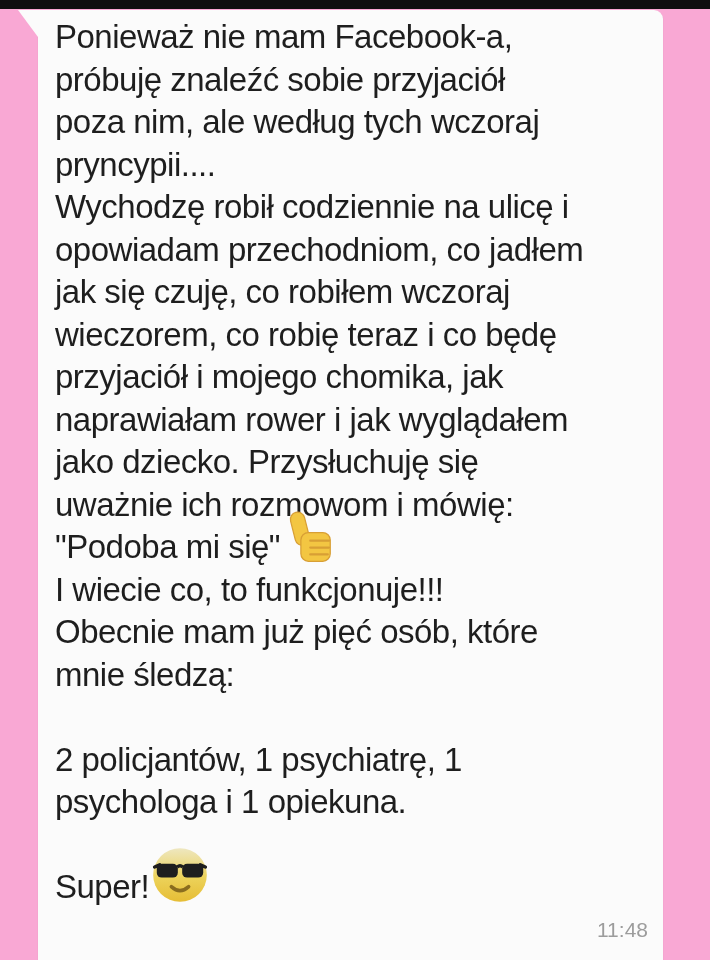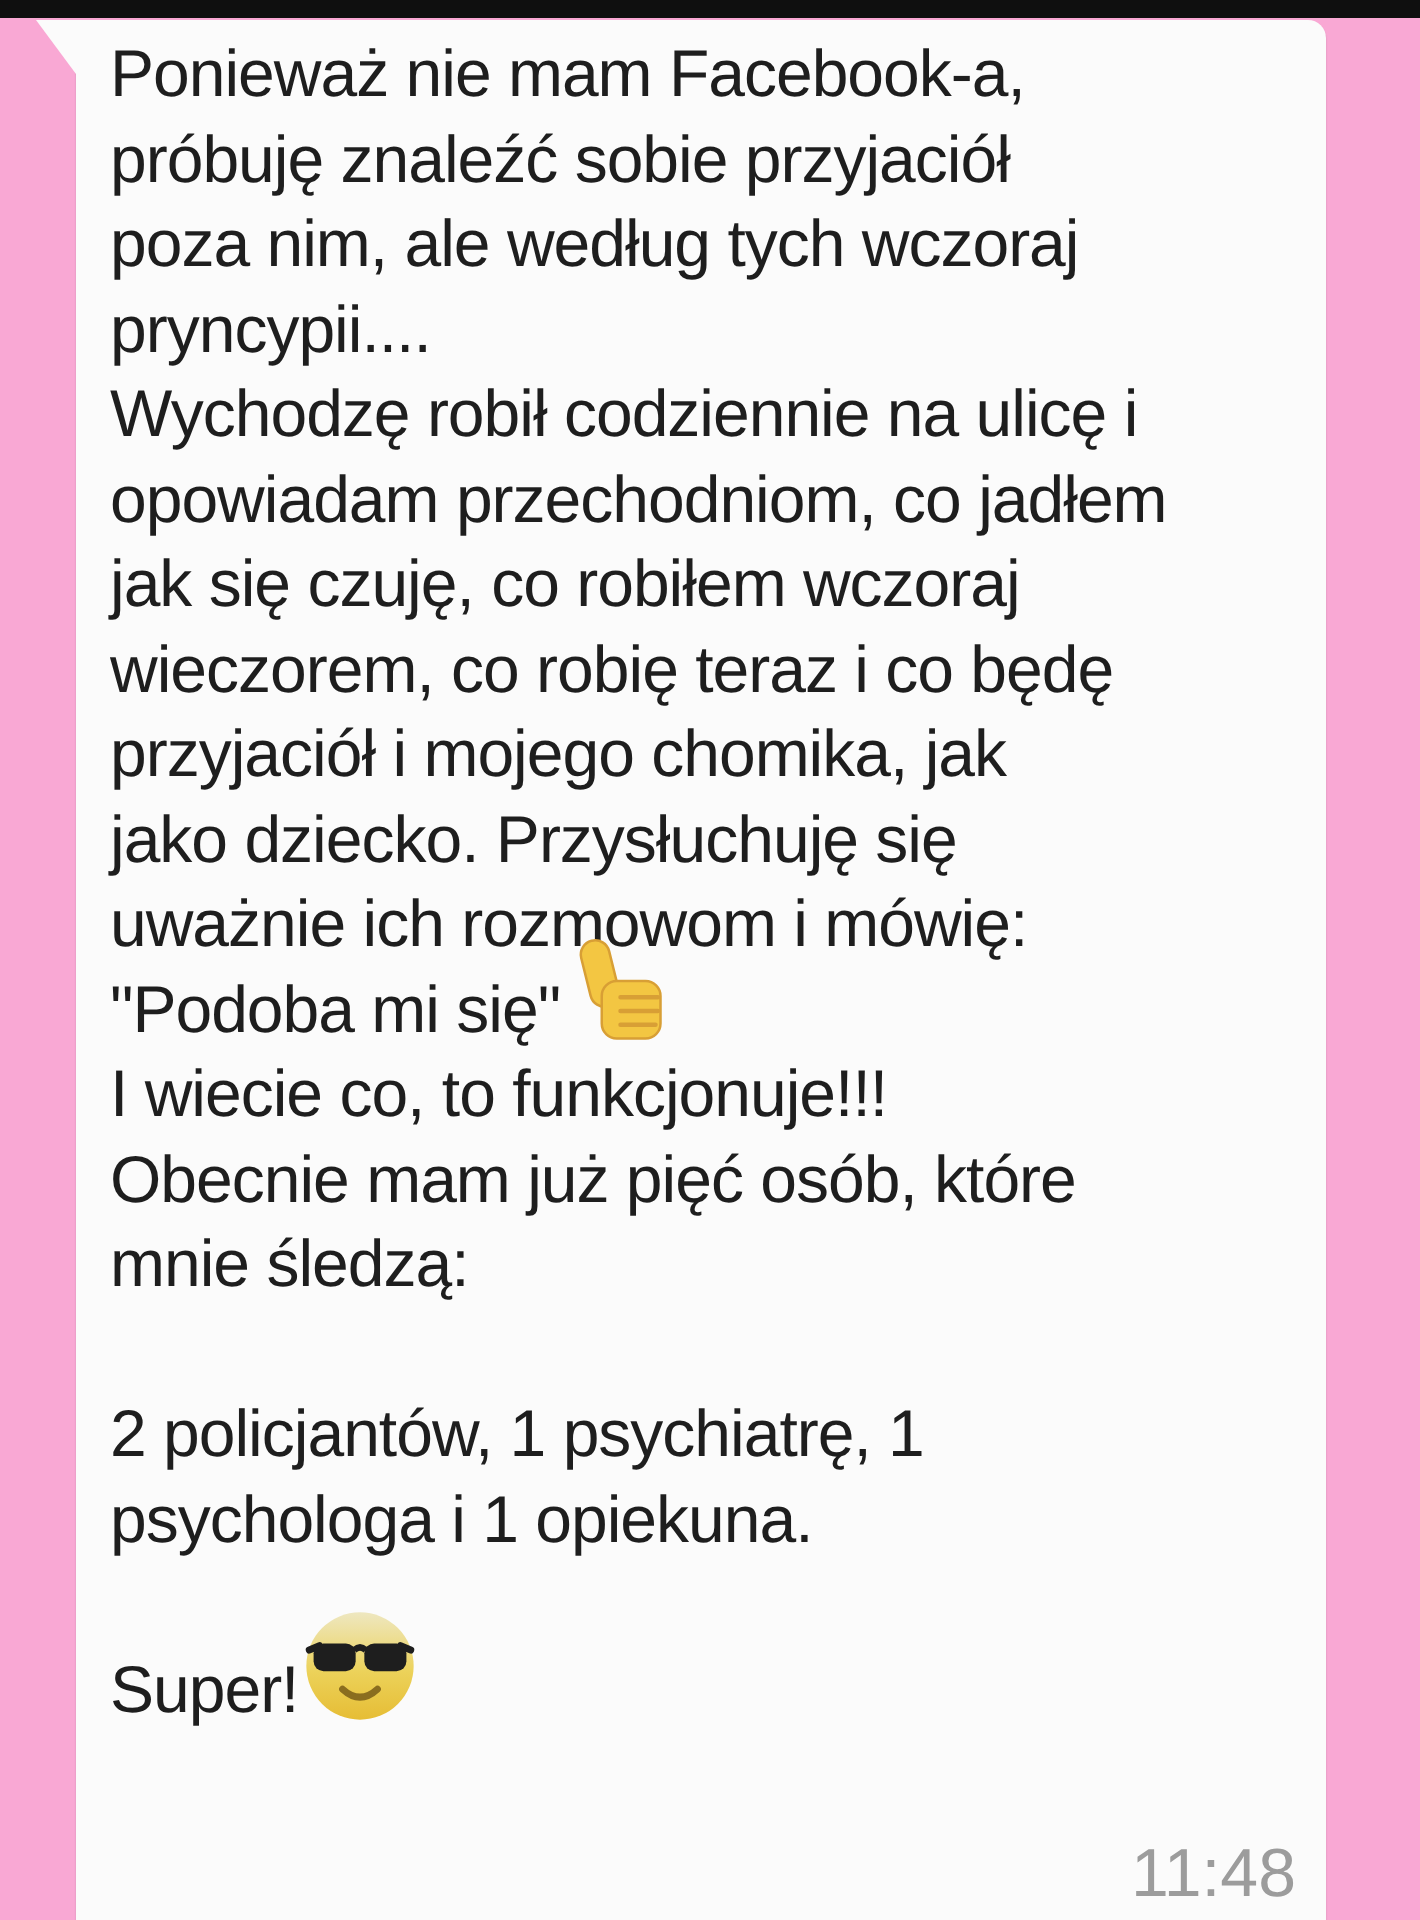--- a/index.html
+++ b/index.html
@@ -54,21 +54,21 @@
     vertical-align: baseline;
   }
   .emoji.thumbs { width: 54px; }
   .emoji.thumbs svg { position: absolute; left: 4px; top: -38px; }
   .emoji.shades { width: 60px; }
   .emoji.shades svg { position: absolute; left: 2px; top: -42px; }
   .time {
     position: absolute;
     top: 908px;
     right: 15px;
-    font-size: 34px;
+    font-size: 21px;
     letter-spacing: 0;
     color: #9c9c9c;
   }
 </style>
 </head>
 <body>
 
 <div class="screen">
 
   <div class="statusbar"></div>
@@ -82,20 +82,21 @@
     <div class="msg">
       <div class="line">Ponieważ nie mam Facebook-a,</div>
       <div class="line">próbuję znaleźć sobie przyjaciół</div>
       <div class="line">poza nim, ale według tych wczoraj</div>
       <div class="line">pryncypii....</div>
       <div class="line">Wychodzę robił codziennie na ulicę i</div>
       <div class="line">opowiadam przechodniom, co jadłem</div>
       <div class="line">jak się czuję, co robiłem wczoraj</div>
       <div class="line">wieczorem, co robię teraz i co będę</div>
       <div class="line">przyjaciół i mojego chomika, jak</div>
+      <div class="line">naprawiałam rower i jak wyglądałem</div>
       <div class="line">jako dziecko. Przysłuchuję się</div>
       <div class="line">uważnie ich rozmowom i mówię:</div>
 
       <div class="line">
         <span>"Podoba mi się"</span><span class="emoji thumbs"><svg width="50" height="55" viewBox="0 0 40 44" xmlns="http://www.w3.org/2000/svg">
           <rect x="7" y="1.5" width="11.5" height="27" rx="5.7" fill="#f3c642" stroke="#d89f35" stroke-width="1" transform="rotate(-14 12.75 15)"></rect>
           <rect x="13.5" y="18" width="23.5" height="23" rx="6" fill="#f3c642" stroke="#d89f35" stroke-width="1"></rect>
           <path d="M21 24.5 H36 M21 30 H36 M21 35.5 H35" stroke="#d89f35" stroke-width="1.8" fill="none" stroke-linecap="round"></path>
         </svg></span>
       </div>

